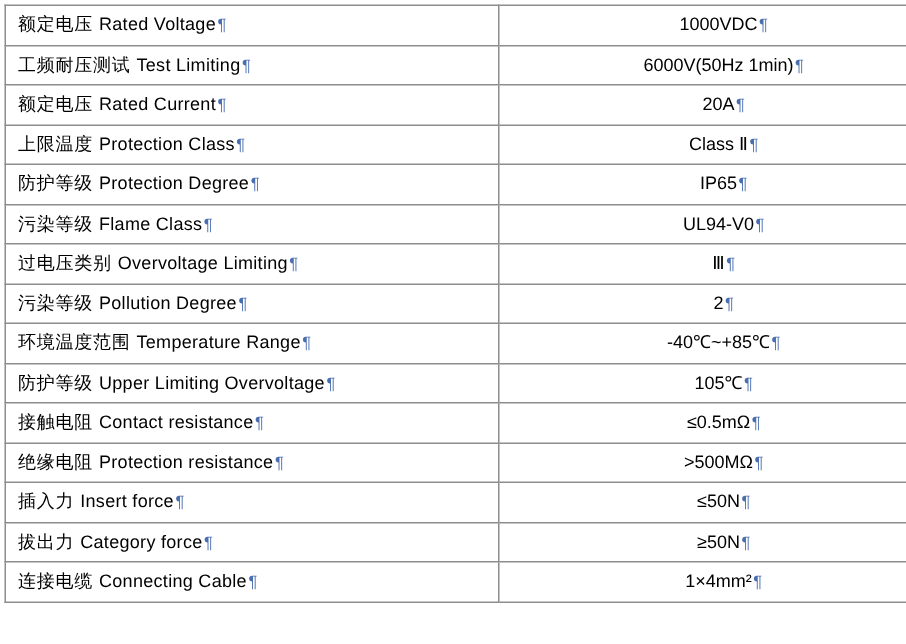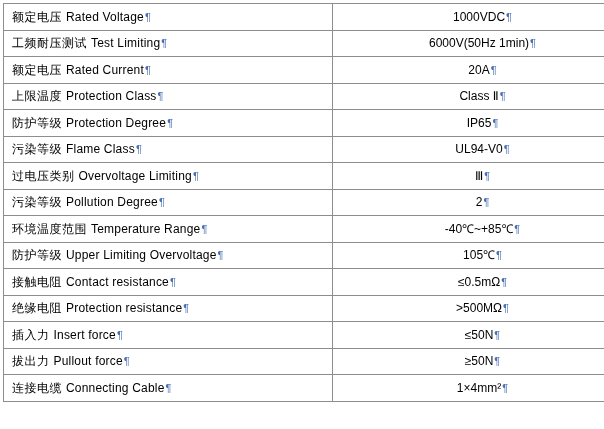--- a/index.html
+++ b/index.html
@@ -162,21 +162,21 @@
       <tr>
         <td class="label-cell">
           <span class="cn">插入力</span><span class="en">Insert force</span><span class="pilcrow">¶</span>
         </td>
         <td class="value-cell">
           <span>≤50N</span><span class="pilcrow">¶</span>
         </td>
       </tr>
       <tr>
         <td class="label-cell">
-          <span class="cn">拔出力</span><span class="en">Pullout force</span><span class="pilcrow">¶</span>
+          <span class="cn">拔出力</span><span class="en">Category force</span><span class="pilcrow">¶</span>
         </td>
         <td class="value-cell">
           <span>≥50N</span><span class="pilcrow">¶</span>
         </td>
       </tr>
       <tr>
         <td class="label-cell">
           <span class="cn">连接电缆</span><span class="en">Connecting Cable</span><span class="pilcrow">¶</span>
         </td>
         <td class="value-cell">

